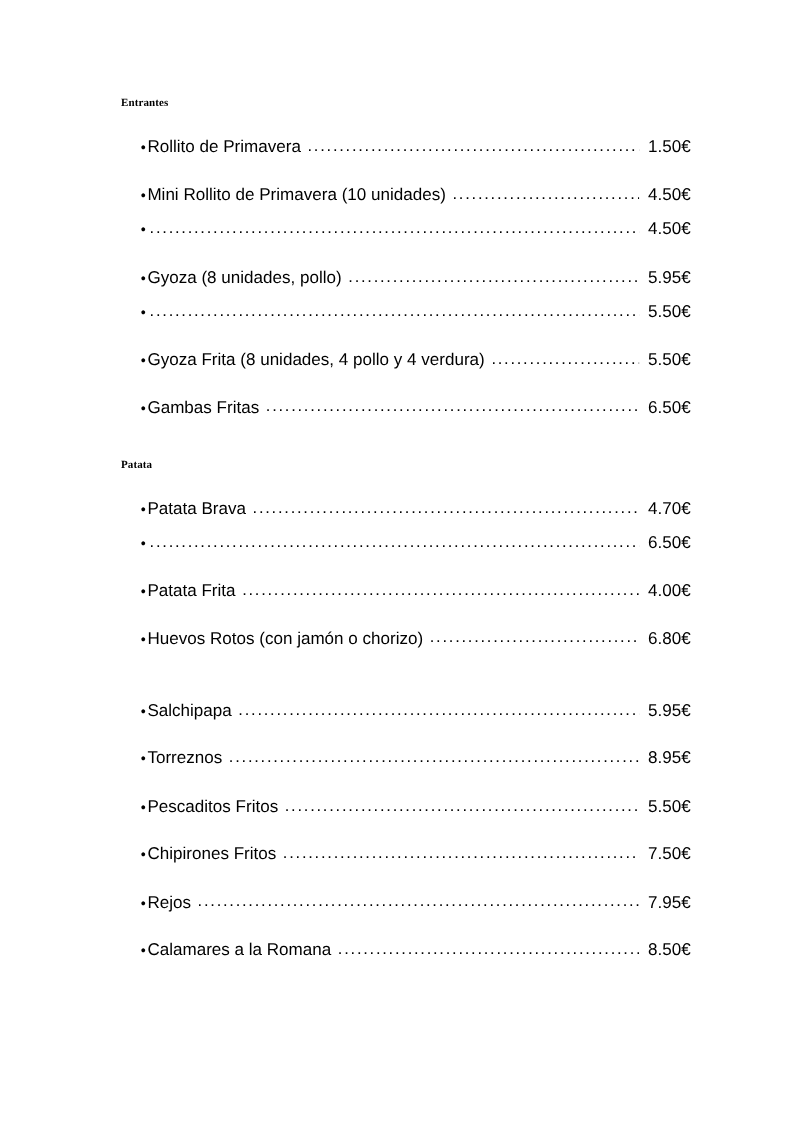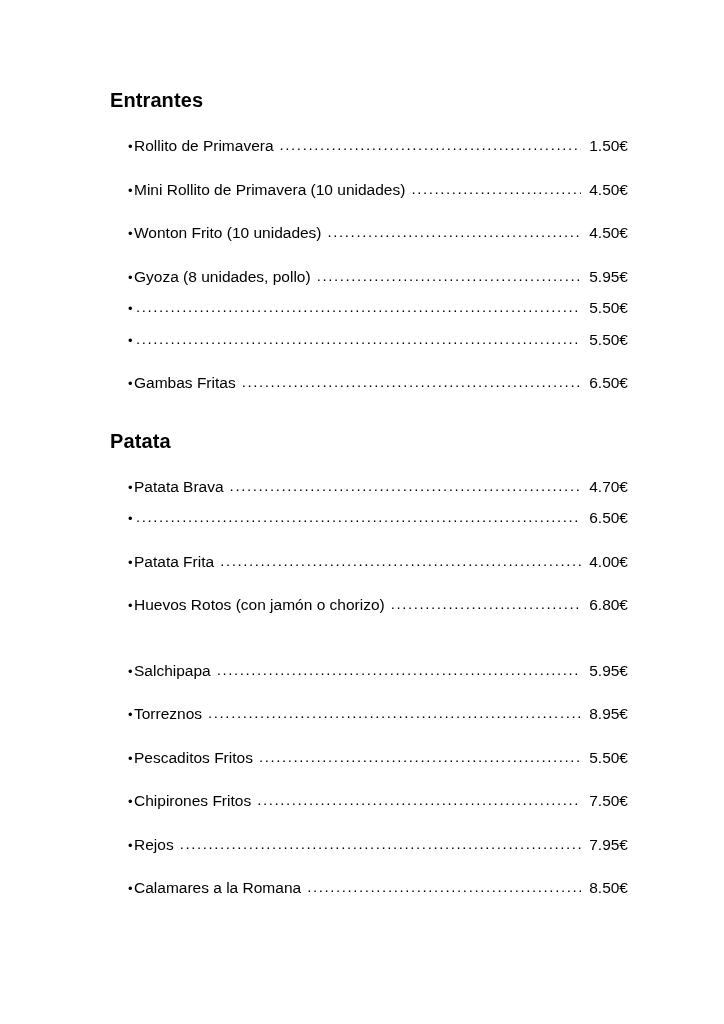--- a/index.html
+++ b/index.html
@@ -21,25 +21,26 @@
     box-sizing: border-box;
     padding: 88px 96px 0 110px;
   }
   .section {
     margin-bottom: 0;
   }
   .section + .section {
     margin-top: 38px;
   }
   .section-title {
-    font-size: 20px;
+    font-size: 10px;
     font-weight: bold;
     letter-spacing: 0.1px;
     margin: 0 0 14px 0;
     line-height: 1.2;
+    font-family: Liberation Serif, serif;
   }
   .items {
     list-style: none;
     margin: 0;
     padding: 0;
   }
   .item {
     display: flex;
     align-items: baseline;
     font-size: 15.5px;
@@ -94,37 +95,37 @@
             <span class="price">1.50€</span>
           </li>
           <li class="item">
             <span class="bullet">•</span>
             <span class="name">Mini Rollito de Primavera (10 unidades)</span>
             <span class="leader">........................................................................................................................</span>
             <span class="price">4.50€</span>
           </li>
           <li class="item">
             <span class="bullet">•</span>
-            <span class="name">Wonton Frito (10 unidades)</span>
             <span class="leader">........................................................................................................................</span>
             <span class="price">4.50€</span>
           </li>
           <li class="item">
             <span class="bullet">•</span>
             <span class="name">Gyoza (8 unidades, pollo)</span>
             <span class="leader">........................................................................................................................</span>
             <span class="price">5.95€</span>
           </li>
           <li class="item">
             <span class="bullet">•</span>
             <span class="leader">........................................................................................................................</span>
             <span class="price">5.50€</span>
           </li>
           <li class="item">
             <span class="bullet">•</span>
+            <span class="name">Gyoza Frita (8 unidades, 4 pollo y 4 verdura)</span>
             <span class="leader">........................................................................................................................</span>
             <span class="price">5.50€</span>
           </li>
           <li class="item">
             <span class="bullet">•</span>
             <span class="name">Gambas Fritas</span>
             <span class="leader">........................................................................................................................</span>
             <span class="price">6.50€</span>
           </li>
         </ul>

